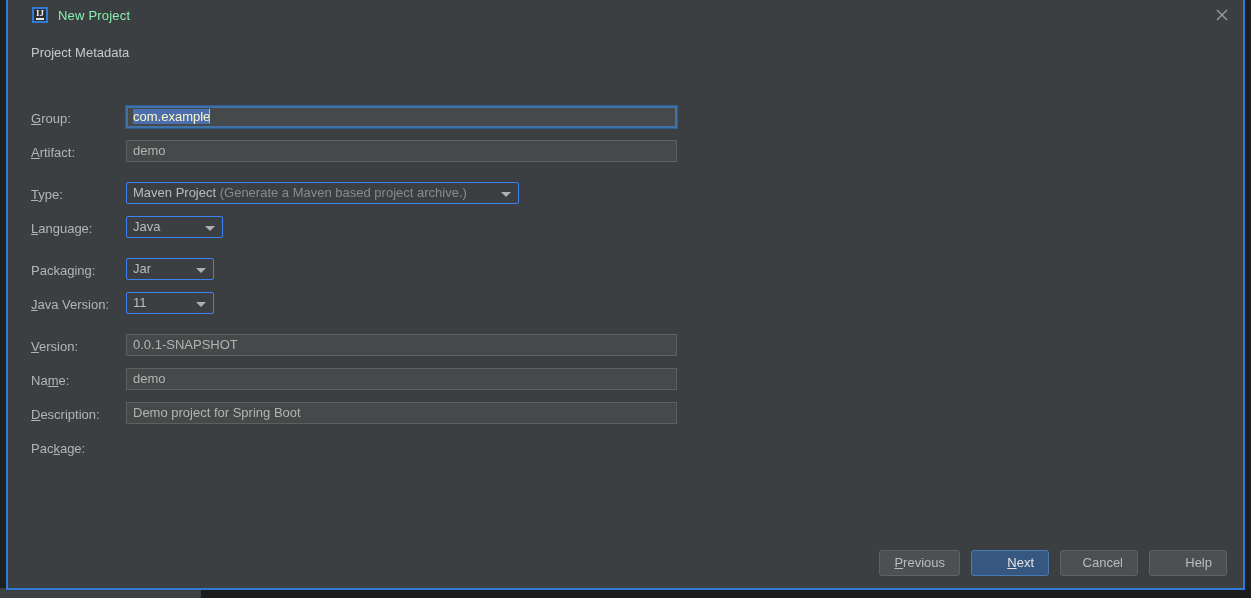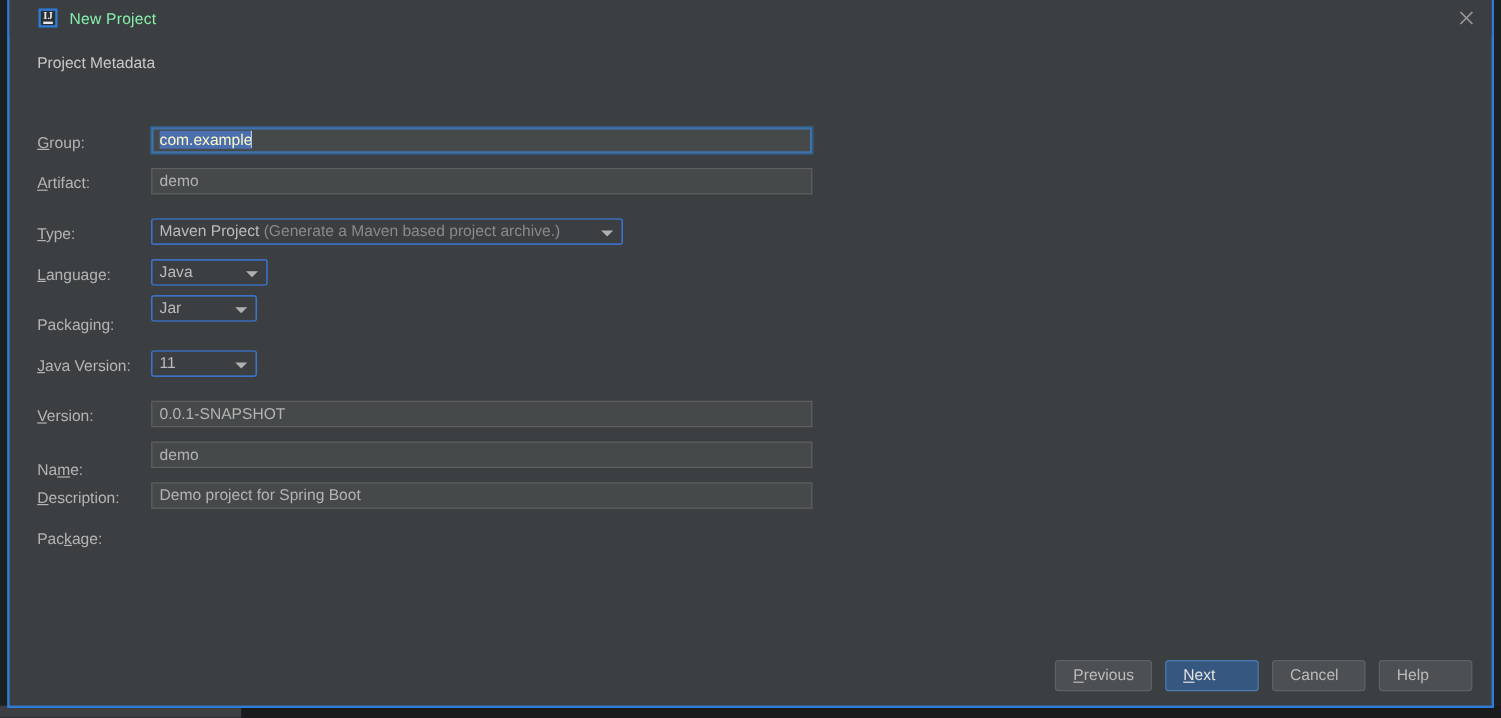--- a/index.html
+++ b/index.html
@@ -206,21 +206,21 @@
     box-sizing: border-box;
     height: 26px;
     min-width: 78px;
     padding: 0 14px;
     background: #4c5052;
     border: 1px solid #5e6264;
     border-radius: 3px;
     color: #bbbbbb;
     font-size: 13px;
     line-height: 24px;
-    text-align: left;
+    text-align: right;
     cursor: default;
   }
   .btn u { text-decoration: underline; text-underline-offset: 1px; }
   .btn.primary {
     background: #365880;
     border-color: #4a7bb0;
     color: #e3e3e3;
   }
 </style>
 </head>
@@ -258,29 +258,29 @@
     <div class="lbl" style="top:115px"><span></span><u>A</u><span>rtifact:</span></div>
     <div class="field wide" style="top:110px">demo</div>
 
     <div class="lbl" style="top:157px"><span></span><u>T</u><span>ype:</span></div>
     <div class="combo" id="combo-type" style="top:152px"><span>Maven Project</span> <span class="muted">(Generate a Maven based project archive.)</span><span class="arrow"></span></div>
 
     <div class="lbl" style="top:191px"><span></span><u>L</u><span>anguage:</span></div>
     <div class="combo" id="combo-language" style="top:186px"><span>Java</span><span class="arrow"></span></div>
 
     <div class="lbl" style="top:233px"><span>Packa</span><u>g</u><span>ing:</span></div>
-    <div class="combo" id="combo-packaging" style="top:216px"><span>Jar</span><span class="arrow"></span></div>
+    <div class="combo" id="combo-packaging" style="top:228px"><span>Jar</span><span class="arrow"></span></div>
 
     <div class="lbl" style="top:267px"><span></span><u>J</u><span>ava Version:</span></div>
     <div class="combo" id="combo-javaver" style="top:262px"><span>11</span><span class="arrow"></span></div>
 
     <div class="lbl" style="top:309px"><span></span><u>V</u><span>ersion:</span></div>
     <div class="field wide" style="top:304px">0.0.1-SNAPSHOT</div>
 
-    <div class="lbl" style="top:354px"><span>Na</span><u>m</u><span>e:</span></div>
+    <div class="lbl" style="top:343px"><span>Na</span><u>m</u><span>e:</span></div>
     <div class="field wide" style="top:338px">demo</div>
 
     <div class="lbl" style="top:377px"><span></span><u>D</u><span>escription:</span></div>
     <div class="field wide" style="top:372px">Demo project for Spring Boot</div>
 
     <div class="lbl" style="top:411px"><span>Pac</span><u>k</u><span>age:</span></div>
 
     <div id="buttons">
       <div class="btn"><span></span><u>P</u><span>revious</span></div>
       <div class="btn primary"><span></span><u>N</u><span>ext</span></div>

